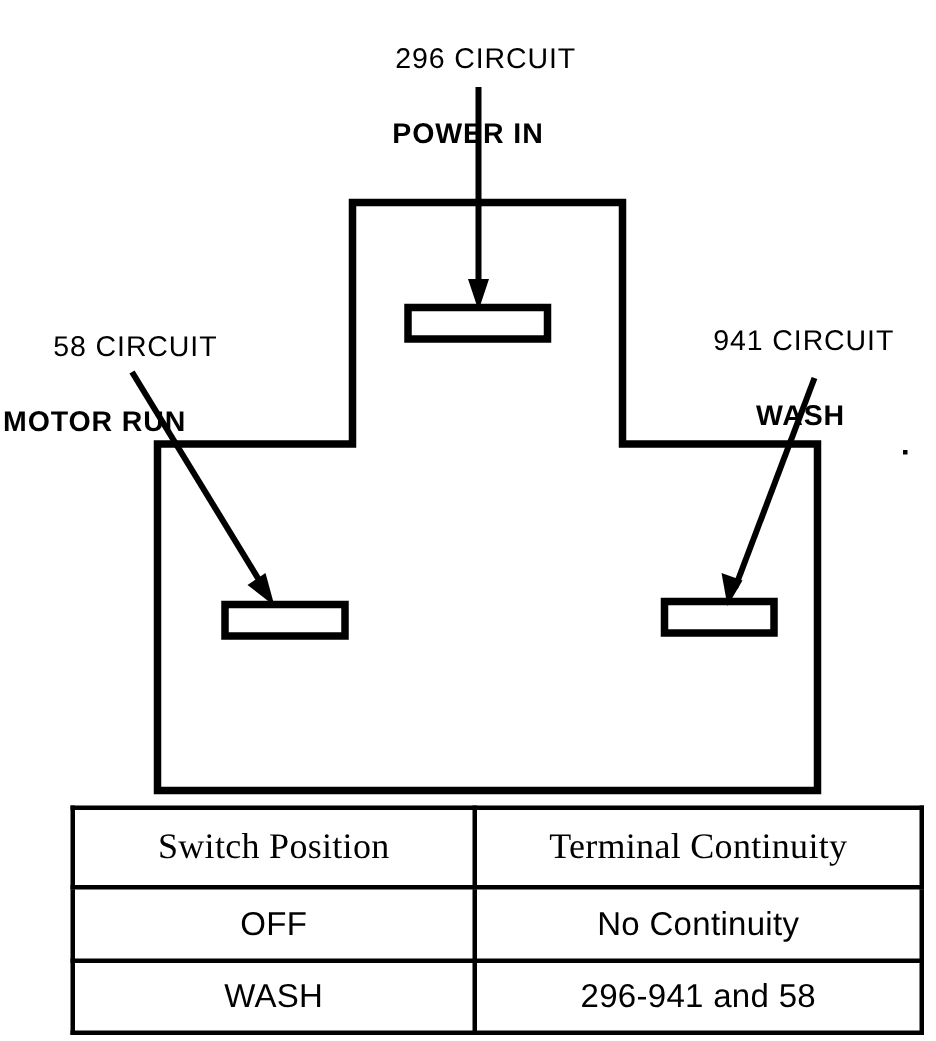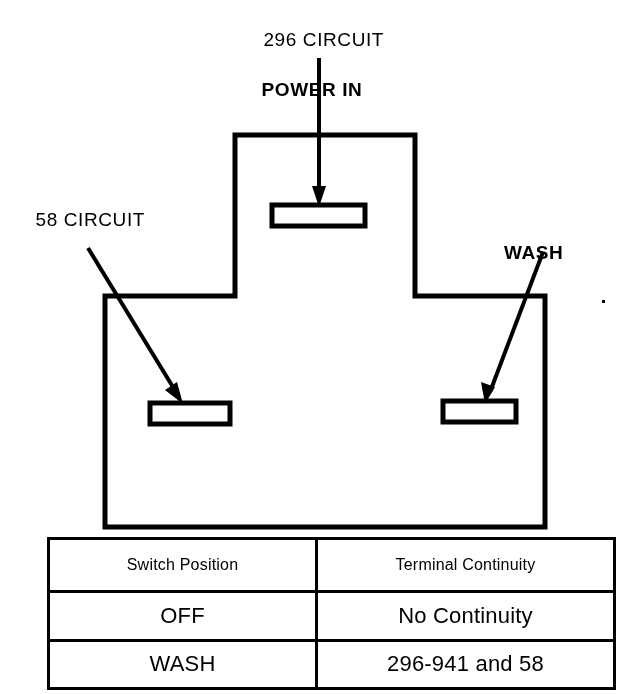--- a/index.html
+++ b/index.html
@@ -42,21 +42,21 @@
     white-space: pre;
   }
   #label-power-in {
     left: 0;
     top: 2px;
     width: 624px;
     text-align: center;
   }
   #label-motor-run {
     left: 2px;
-    top: 182px;
+    top: 194px;
     width: 190px;
     text-align: left;
   }
   #label-wash {
     left: 452px;
     top: 190px;
     width: 172px;
     text-align: left;
   }
   .callout .line2 {
@@ -86,22 +86,23 @@
     border: 3px solid #000;
     text-align: center;
     vertical-align: middle;
     font-family: "Liberation Sans", sans-serif;
     color: #000;
     font-weight: 400;
     padding: 0;
   }
   #continuity-table thead th {
     height: 50px;
-    font-size: 16px;
+    font-size: 24px;
     letter-spacing: 0.2px;
+    font-family: Liberation Serif, serif;
   }
   #continuity-table tbody td {
     height: 32px;
     font-size: 22px;
     letter-spacing: 0.2px;
     margin-top: 26px;
   }
   .speck {
     position: absolute;
     width: 3px;
@@ -134,23 +135,25 @@
     <polygon points="485,404 481,382 495,387" fill="#000000"></polygon>
   </svg>
 
   <div class="callout" id="label-power-in">
     <span class="line1">296 CIRCUIT</span>
     <span class="line2">POWER IN</span>
   </div>
 
   <div class="callout" id="label-motor-run">
     <span class="line1">58 CIRCUIT</span>
+    <span class="line2">MOTOR RUN</span>
   </div>
 
   <div class="callout" id="label-wash">
+    <span class="line1">941 CIRCUIT</span>
     <span class="line2">WASH</span>
   </div>
 
   <div class="speck" style="left:602px; top:300px;"></div>
 
   <table id="continuity-table">
     <colgroup>
         <col class="c1">
         <col class="c2">
       </colgroup>

